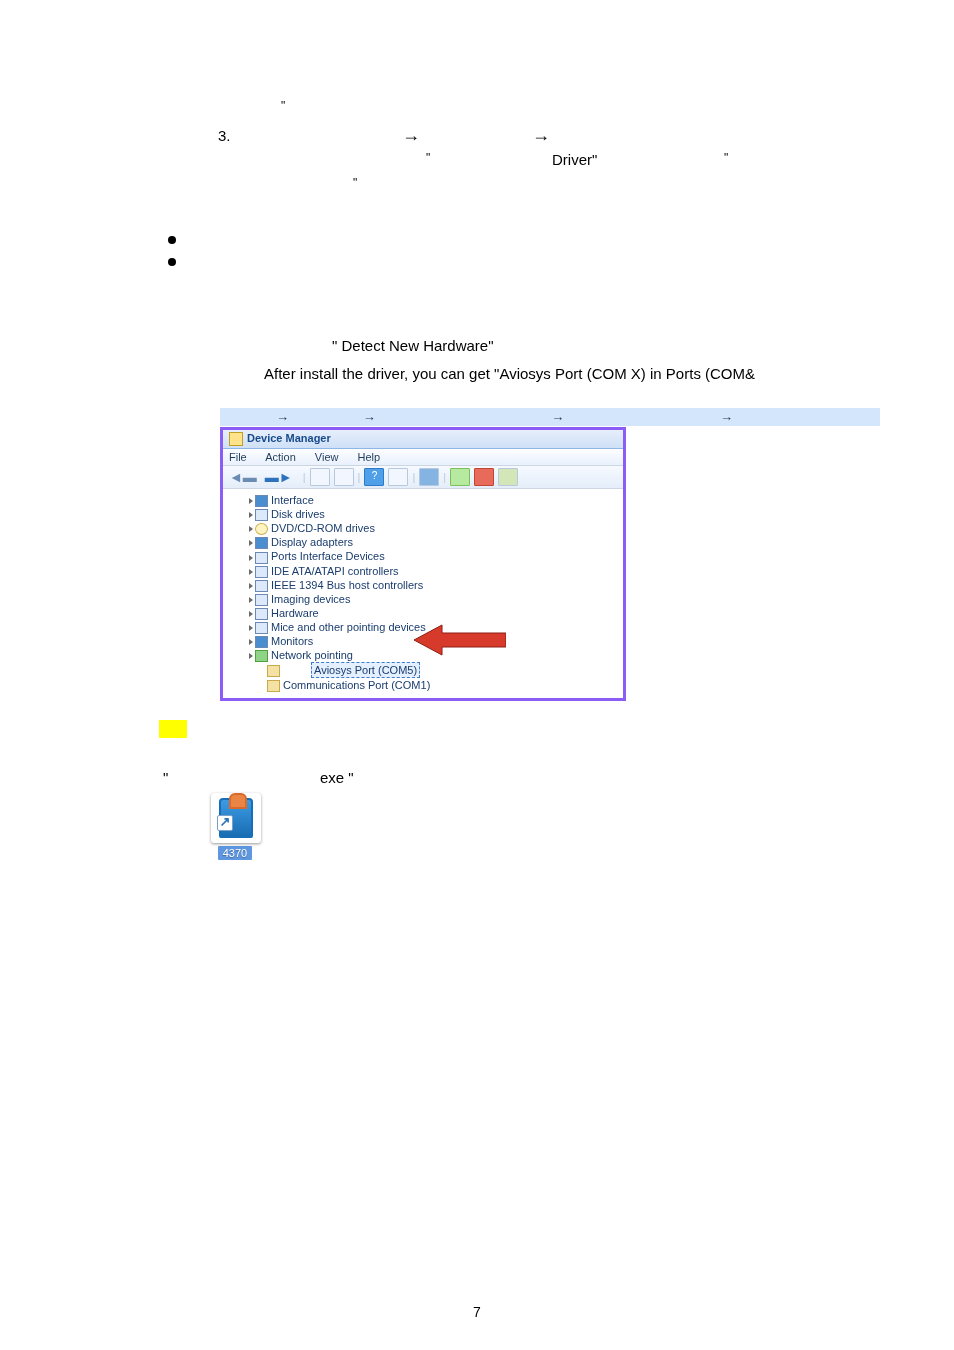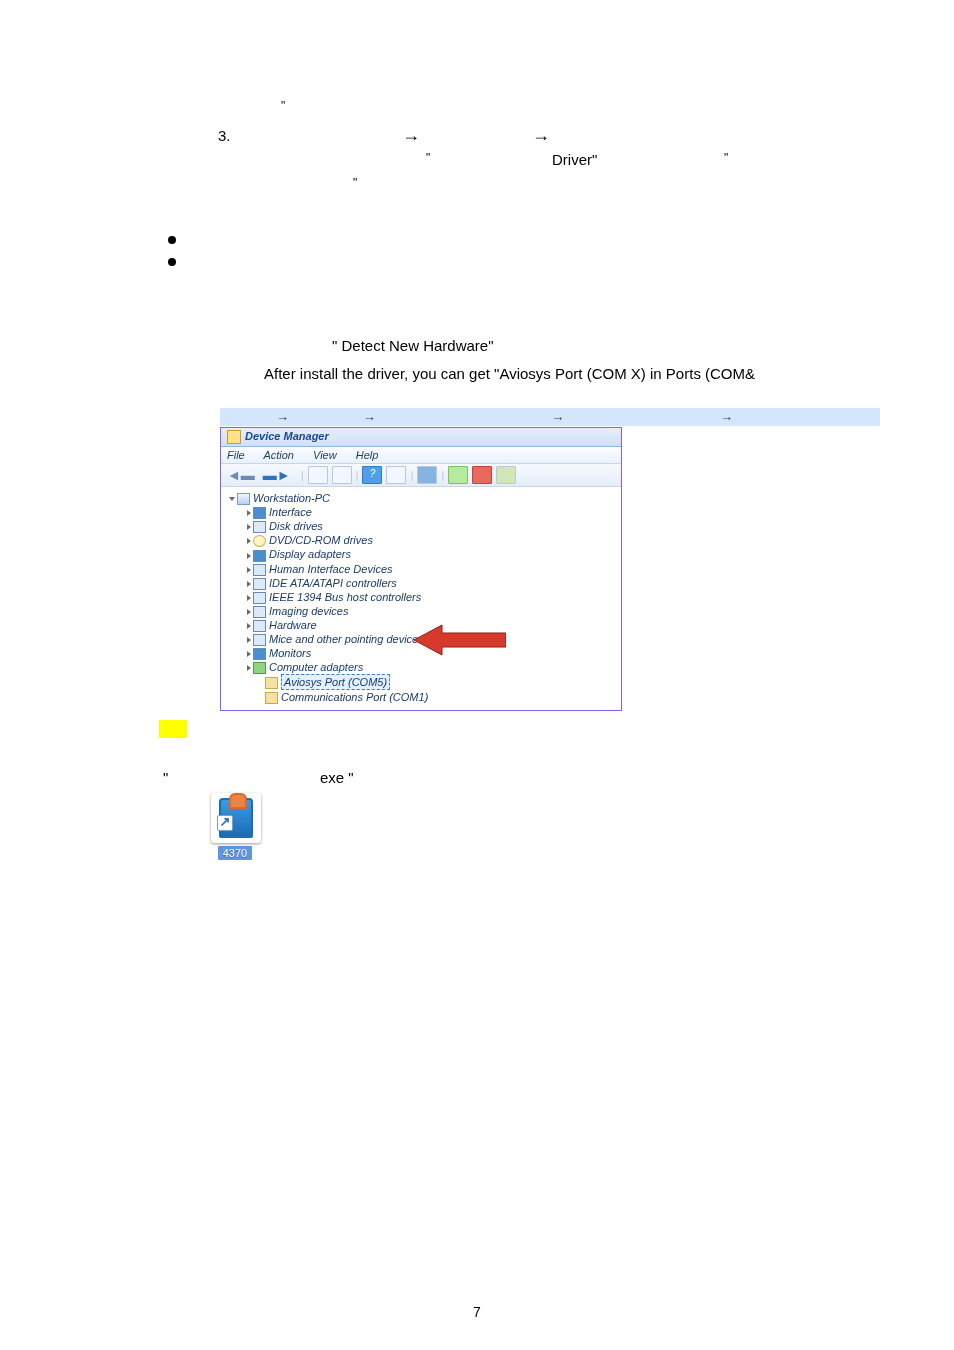--- a/index.html
+++ b/index.html
@@ -27,24 +27,23 @@
     width: 8px;
     height: 8px;
     border-radius: 50%;
     background: #000;
   }
   .dm-window {
     position: absolute;
     left: 220px;
     top: 427px;
     width: 400px;
-    border: 1px solid #8b5cf6;
+    border: 3px solid #8b5cf6;
     background: #ffffff;
     font-size: 11px;
-    font-style: italic;
   }
   .dm-title {
     background: linear-gradient(#e6eefb, #cfe0f7);
     color: #174a8c;
     font-weight: bold;
     padding: 2px 6px;
     border-bottom: 1px solid #8fb7e6;
   }
   .dm-title .ico {
     display: inline-block;
@@ -126,20 +125,21 @@
   .nico.pc { background: linear-gradient(#f0f6ff,#b8d0f0); border-color: #7a9cc9; }
   .nico.mon { background: #4a8ed0; }
   .nico.cd { background: #fdf4c2; border-color: #c7b252; border-radius: 50%; }
   .nico.net { background: #8fd484; border-color: #4ea03f; }
   .nico.port { background: #f4e1a4; border-color: #caa84c; }
   .highlight-box {
     display: inline-block;
     border: 1px dashed #3b7bd4;
     background: #e5f0ff;
     padding: 0 2px;
+    margin-left: 28px;
   }
   .red-arrow {
     position: absolute;
   }
   .red-arrow svg { display: block; }
   .app-icon {
     position: absolute;
     left: 206px;
     top: 793px;
     width: 60px;
@@ -280,33 +280,32 @@
     <span class="tb blue">?</span>
     <span class="tb"></span>
     <span style="color:#c0c9d6;">|</span>
     <span class="tb" style="background:#85b3e2;"></span>
     <span style="color:#c0c9d6;">|</span>
     <span class="tb green"></span>
     <span class="tb red"></span>
     <span class="tb" style="background:#d2e6b7;"></span>
   </div>
   <div class="dm-tree">
-    <div class="node"><span class="tri open"></span><span class="nico pc"></span><span>Workstation-PC</span></div>
     <div class="node lvl1"><span class="tri"></span><span class="nico mon"></span><span>Interface</span></div>
     <div class="node lvl1"><span class="tri"></span><span class="nico"></span><span>Disk drives</span></div>
     <div class="node lvl1"><span class="tri"></span><span class="nico cd"></span><span>DVD/CD-ROM drives</span></div>
     <div class="node lvl1"><span class="tri"></span><span class="nico mon"></span><span>Display adapters</span></div>
-    <div class="node lvl1"><span class="tri"></span><span class="nico"></span><span>Human Interface Devices</span></div>
+    <div class="node lvl1"><span class="tri"></span><span class="nico"></span><span>Ports Interface Devices</span></div>
     <div class="node lvl1"><span class="tri"></span><span class="nico"></span><span>IDE ATA/ATAPI controllers</span></div>
     <div class="node lvl1"><span class="tri"></span><span class="nico"></span><span>IEEE 1394 Bus host controllers</span></div>
     <div class="node lvl1"><span class="tri"></span><span class="nico"></span><span>Imaging devices</span></div>
     <div class="node lvl1"><span class="tri"></span><span class="nico"></span><span>Hardware</span></div>
     <div class="node lvl1"><span class="tri"></span><span class="nico"></span><span>Mice and other pointing devices</span></div>
     <div class="node lvl1"><span class="tri"></span><span class="nico mon"></span><span>Monitors</span></div>
-    <div class="node lvl1"><span class="tri"></span><span class="nico net"></span><span>Computer adapters</span></div>
+    <div class="node lvl1"><span class="tri"></span><span class="nico net"></span><span>Network pointing</span></div>
     <div class="node lvl2"><span class="nico port"></span><span class="highlight-box">Aviosys Port (COM5)</span></div>
     <div class="node lvl2"><span class="nico port"></span><span>Communications Port (COM1)</span></div>
   </div>
 </div>
 
 <div class="red-arrow" style="left:414px; top:623px;">
   <svg width="92" height="34">
         <polygon points="0,17 28,2 28,10 92,10 92,24 28,24 28,32" fill="#d73a2a" stroke="#8c1f12" stroke-width="1"></polygon>
       </svg>
 </div>

